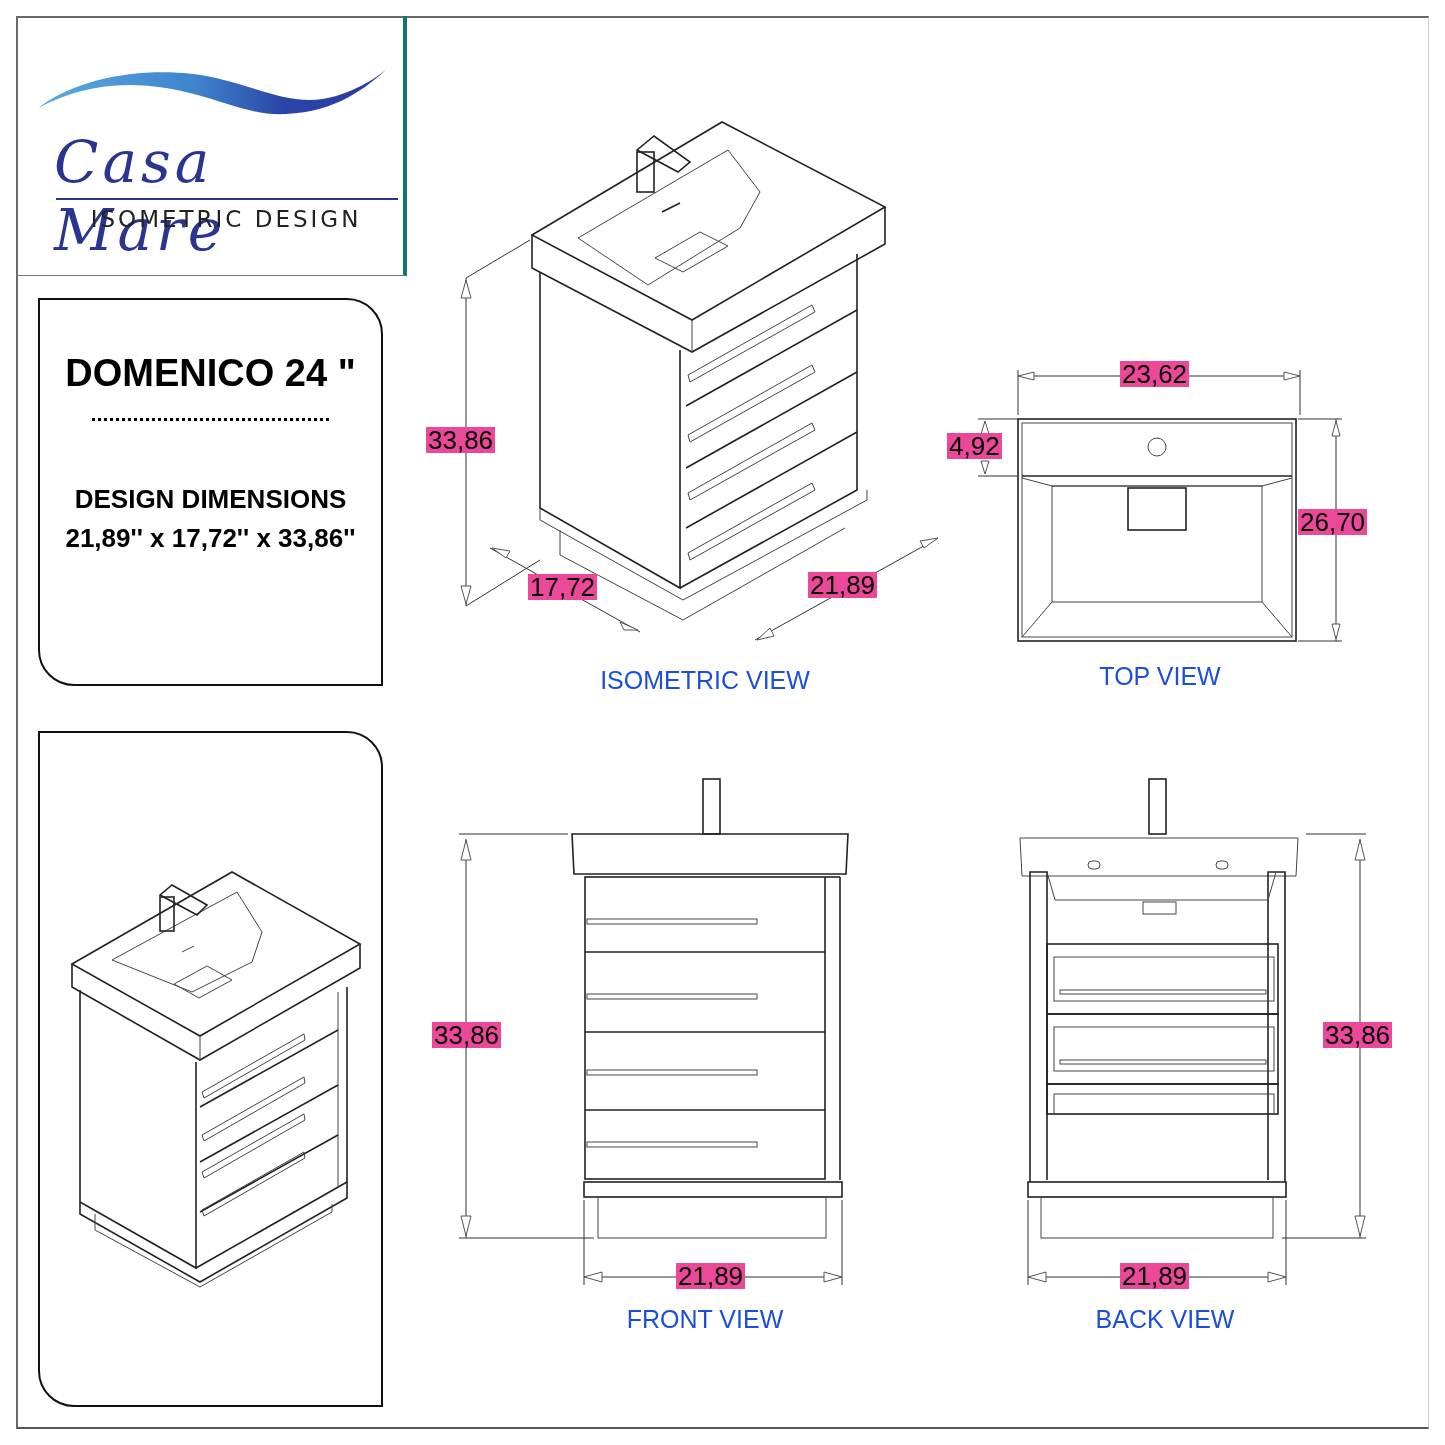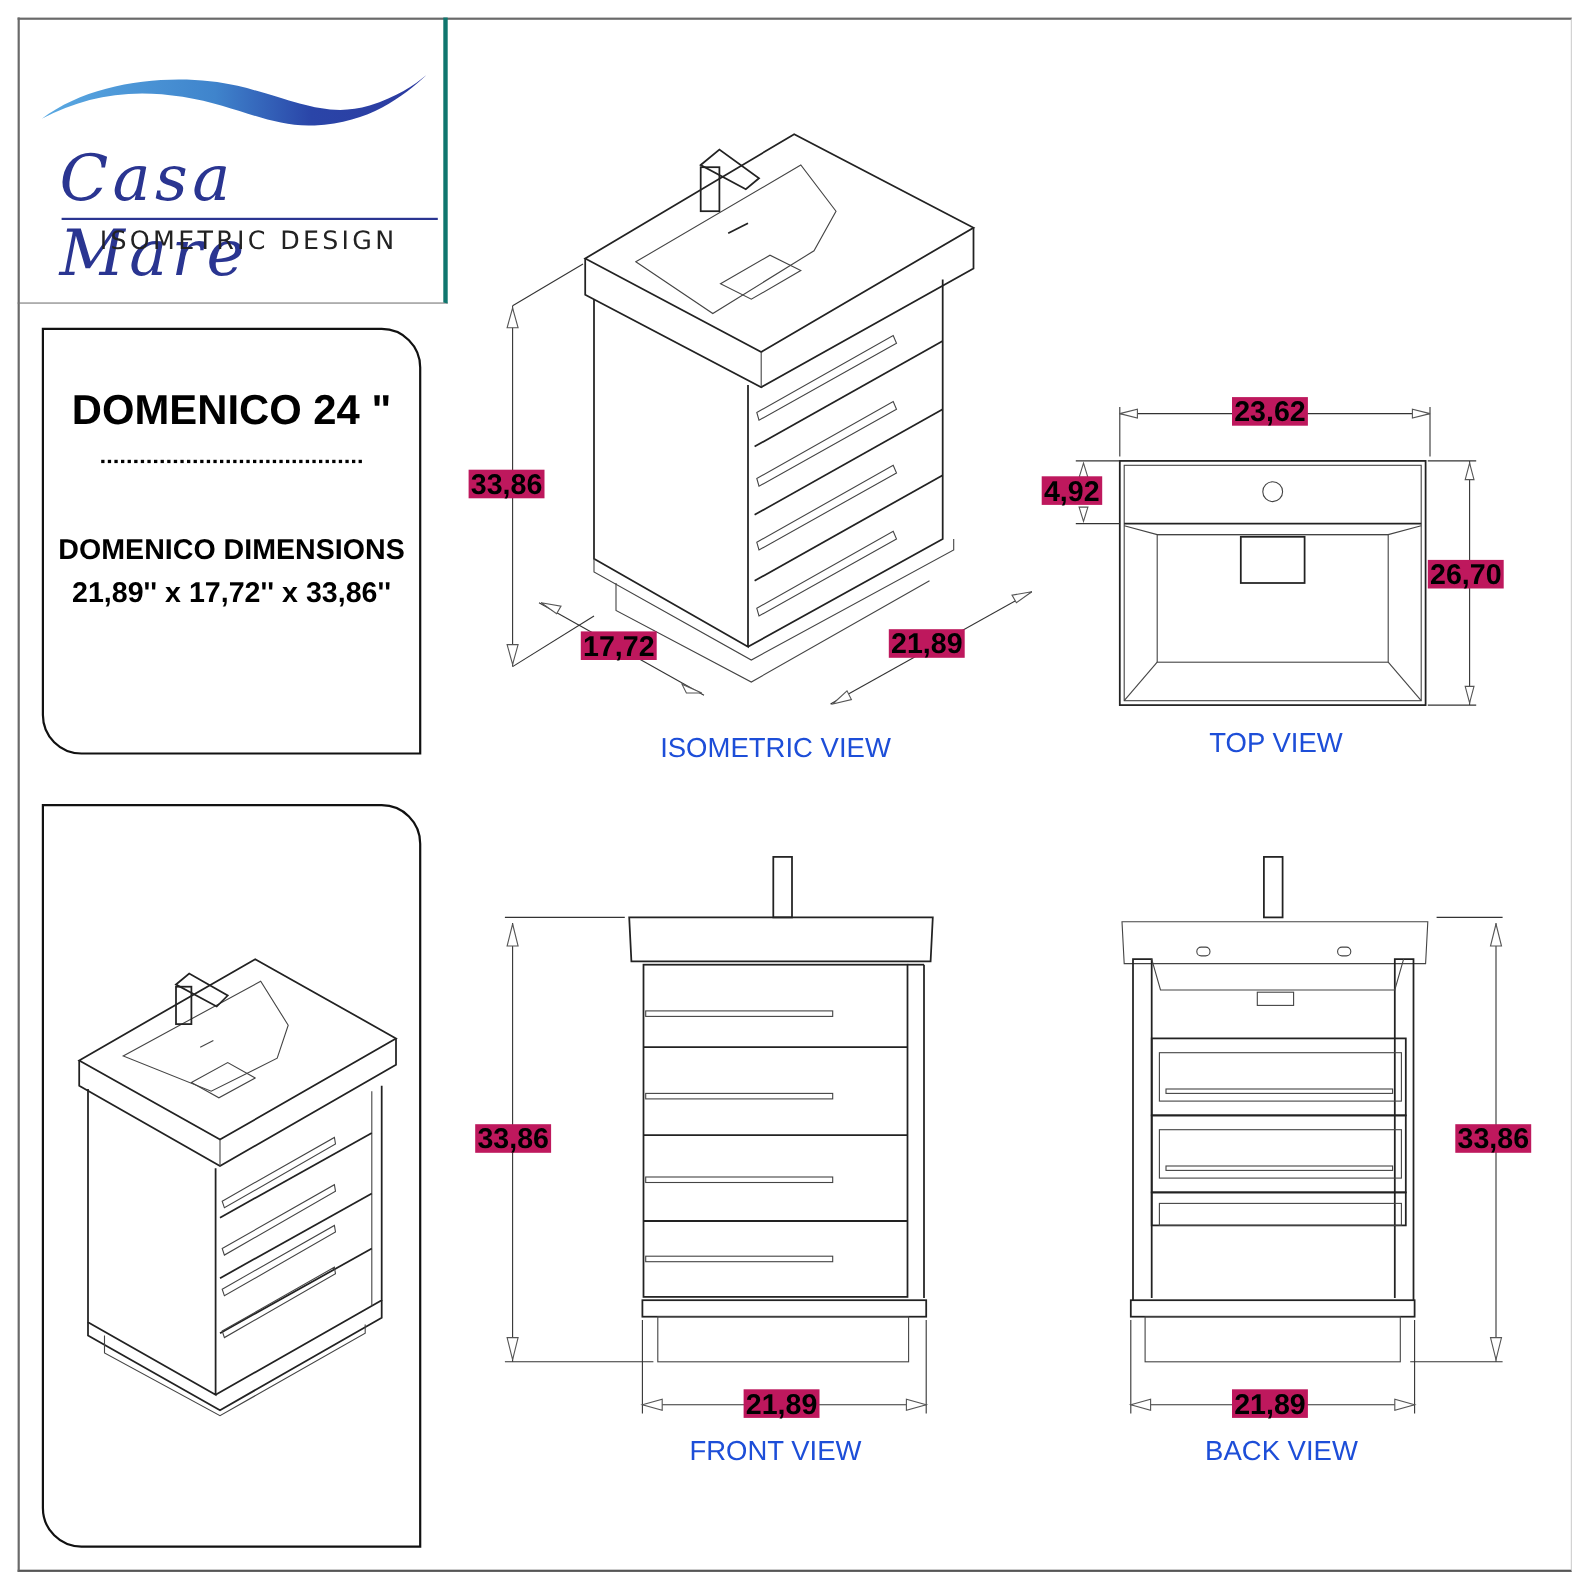--- a/index.html
+++ b/index.html
@@ -18,21 +18,21 @@
   .spec-card { position: absolute; left: 38px; top: 298px; width: 345px; height: 388px;
                border: 2px solid #111; border-top-right-radius: 36px; border-bottom-left-radius: 36px;
                box-sizing: border-box; text-align: center; }
   .spec-title { position: absolute; left: 0; right: 0; top: 52px; font-weight: bold; font-size: 38px; }
   .spec-dots { position: absolute; left: 52px; right: 52px; top: 118px; border-top: 3px dotted #000; }
   .spec-line { position: absolute; left: 0; right: 0; font-weight: bold; font-size: 26px; }
   .img-card { position: absolute; left: 38px; top: 731px; width: 345px; height: 676px;
               border: 2px solid #111; border-top-right-radius: 36px; border-bottom-left-radius: 36px;
               box-sizing: border-box; }
   .view-label { position: absolute; font-size: 25px; color: #1d4ed8; text-align: center; }
-  .dim { position: absolute; font-weight: bold; font-size: 26px; background: #be185d; padding: 0 2px; line-height: 1; }
+  .dim { position: absolute; font-weight: normal; font-size: 26px; background: #ec4899; padding: 0 2px; line-height: 1; }
   svg.draw { position: absolute; left: 0; top: 0; }
   .ln { stroke: #222; stroke-width: 1.6; fill: none; }
   .lt { stroke: #444; stroke-width: 1; fill: none; }
   .dm { stroke: #333; stroke-width: 1; fill: none; }
   .ar { stroke: #555; stroke-width: 1; fill: #fff; }
 </style>
 </head>
 <body>
 
 <div class="frame"></div>
@@ -50,21 +50,21 @@
     <path d="M22,92 C70,55 150,50 200,62 C250,74 280,92 320,80 C345,72 360,62 372,52 C350,72 320,96 270,98 C230,100 200,80 150,72 C100,64 60,72 22,92 Z" fill="url(#wg)"></path>
   </svg>
   <div class="logo-script">Casa Mare</div>
   <div class="logo-rule"></div>
   <div class="logo-tag">ISOMETRIC DESIGN</div>
 </div>
 
 <div class="spec-card">
   <div class="spec-title">DOMENICO 24 "</div>
   <div class="spec-dots"></div>
-  <div class="spec-line" style="top:184px">DOMENICO DIMENSIONS</div>
+  <div class="spec-line" style="top:184px">DESIGN DIMENSIONS</div>
   <div class="spec-line" style="top:223px">21,89'' x 17,72'' x 33,86''</div>
 </div>
 
 <div class="img-card">
   <svg class="draw" width="345" height="676">
     <g transform="translate(-38,-731)">
 
       <polygon class="ln" points="70,962 230,870 358,942 198,1034"></polygon>
       <polyline class="ln" points="70,962 70,985 198,1058 358,966 358,942"></polyline>
       <line class="lt" x1="198" y1="1034" x2="198" y2="1058"></line>

